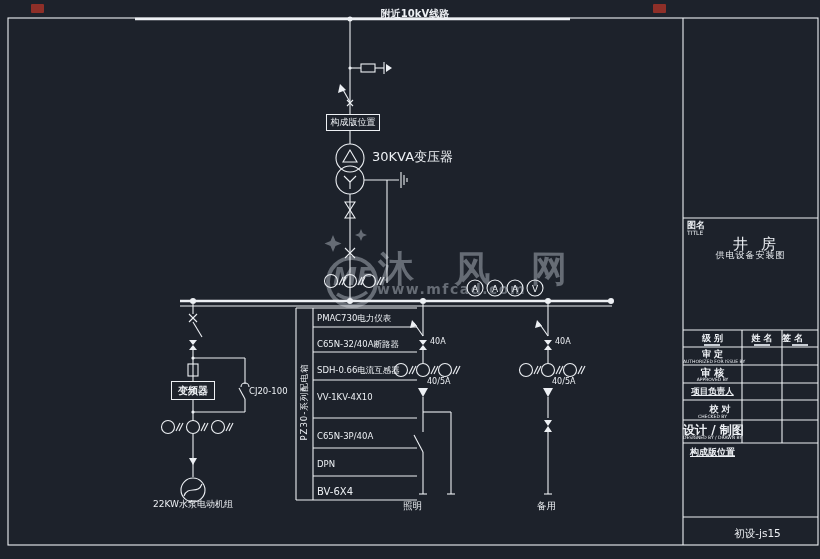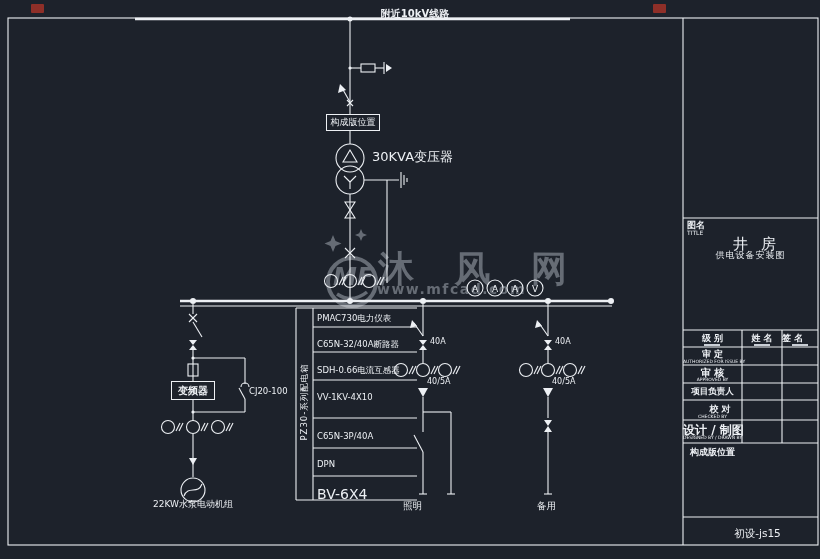--- a/index.html
+++ b/index.html
@@ -12,21 +12,21 @@
        color:#edf0f4;white-space:nowrap;background:#1d222b}
   .wm{position:absolute;color:#666c75;white-space:nowrap;font-weight:bold}
   svg{position:absolute;left:0;top:0}
   .st{stroke:#edf0f4;fill:none;stroke-width:1.1}
   .st2{stroke:#edf0f4;fill:none;stroke-width:2.6}
   .fw{fill:#edf0f4;stroke:none}
   .gst{stroke:#666c75;fill:none}
   svg text{font-family:"DejaVu Sans",sans-serif;fill:#edf0f4}
   .redmark{position:absolute;width:13px;height:9px;background:#8e2f28;border-radius:1px}
   .subbar{position:absolute;height:1.5px;background:#c9ced5}
-  .und{}
+  .und{text-decoration:underline}
 </style>
 </head>
 <body>
 
 <div class="canvas">
 
   <div class="redmark" style="left:31px;top:4px"></div>
   <div class="redmark" style="left:653px;top:4px"></div>
 
   <div>
@@ -258,21 +258,21 @@
   <div class="lbl" style="left:537px;top:501px;font-size:9.5px">备用</div>
 
   <div>
     <div class="lbl ctr" style="left:220px;top:397px;width:170px;font-size:8.5px;letter-spacing:1px;transform:rotate(-90deg)">PZ30-系列配电箱</div>
     <div class="lbl" style="left:317px;top:314px;font-size:8.5px">PMAC730电力仪表</div>
     <div class="lbl" style="left:317px;top:340px;font-size:8.5px">C65N-32/40A断路器</div>
     <div class="lbl" style="left:317px;top:366px;font-size:8.5px">SDH-0.66电流互感器</div>
     <div class="lbl" style="left:317px;top:393px;font-size:8.5px">VV-1KV-4X10</div>
     <div class="lbl" style="left:317px;top:432px;font-size:8.5px">C65N-3P/40A</div>
     <div class="lbl" style="left:317px;top:460px;font-size:8.5px">DPN</div>
-    <div class="lbl" style="left:317px;top:486px;font-size:14px">BV-6X4</div>
+    <div class="lbl" style="left:317px;top:486px;font-size:10px">BV-6X4</div>
   </div>
 
   <div>
     <div class="lbl" style="left:687px;top:220px;font-size:9px;font-weight:bold">图名</div>
     <div class="lbl" style="left:687px;top:230px;font-size:6px">TITLE</div>
     <div class="lbl ctr" style="left:683px;top:236px;width:147px;font-size:15px;letter-spacing:4px">井 房</div>
     <div class="lbl ctr" style="left:683px;top:250px;width:135px;font-size:9px;letter-spacing:1px">供电设备安装图</div>
 
     <div class="lbl ctr" style="left:683px;top:333px;width:59px;font-size:9px;font-weight:bold">级 别</div>
     <div class="lbl ctr" style="left:742px;top:333px;width:40px;font-size:9px;font-weight:bold">姓 名</div>

